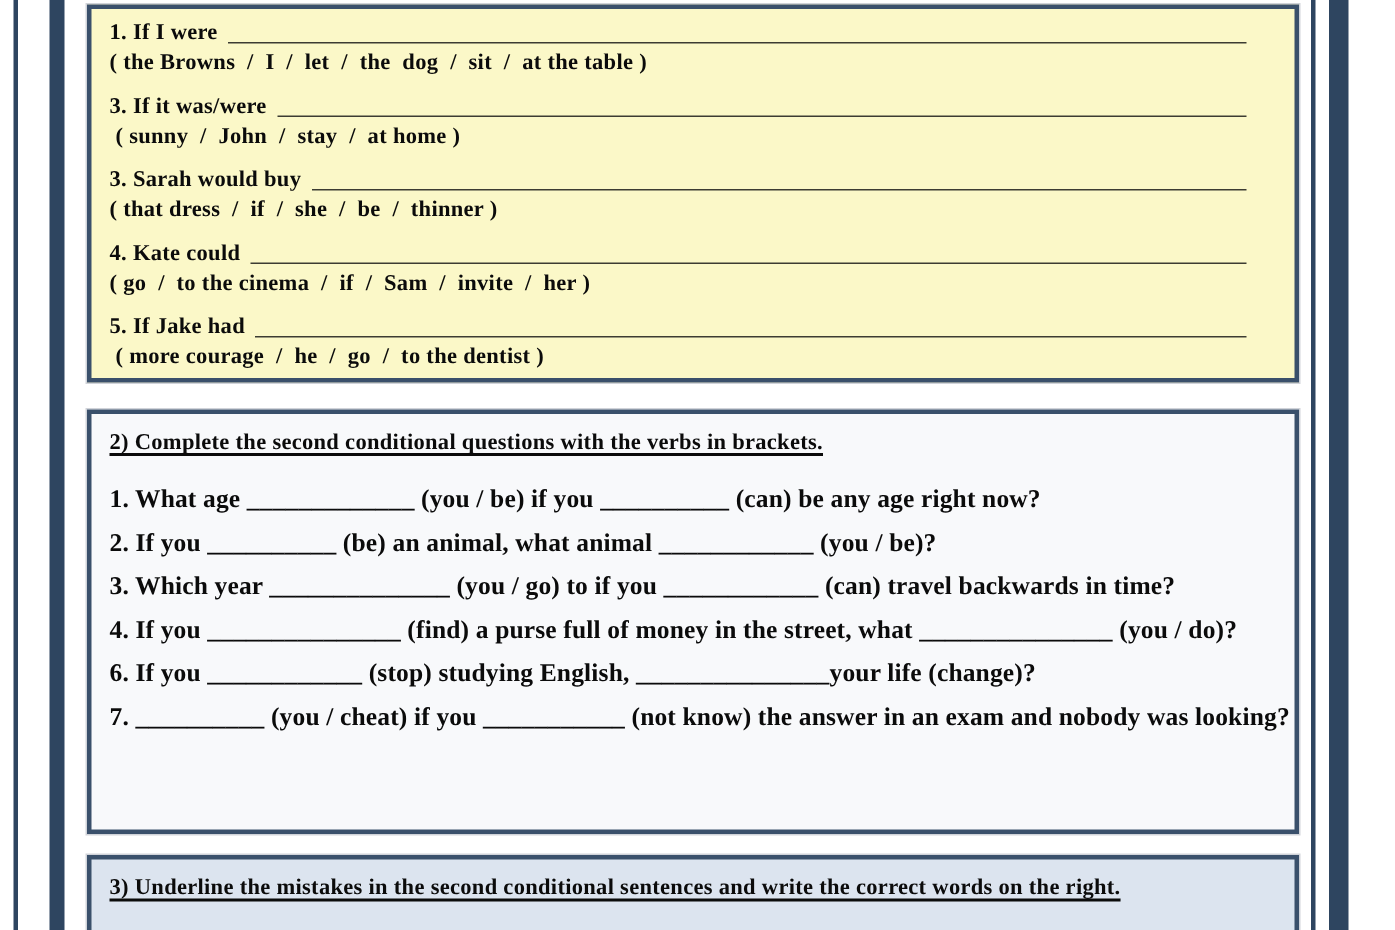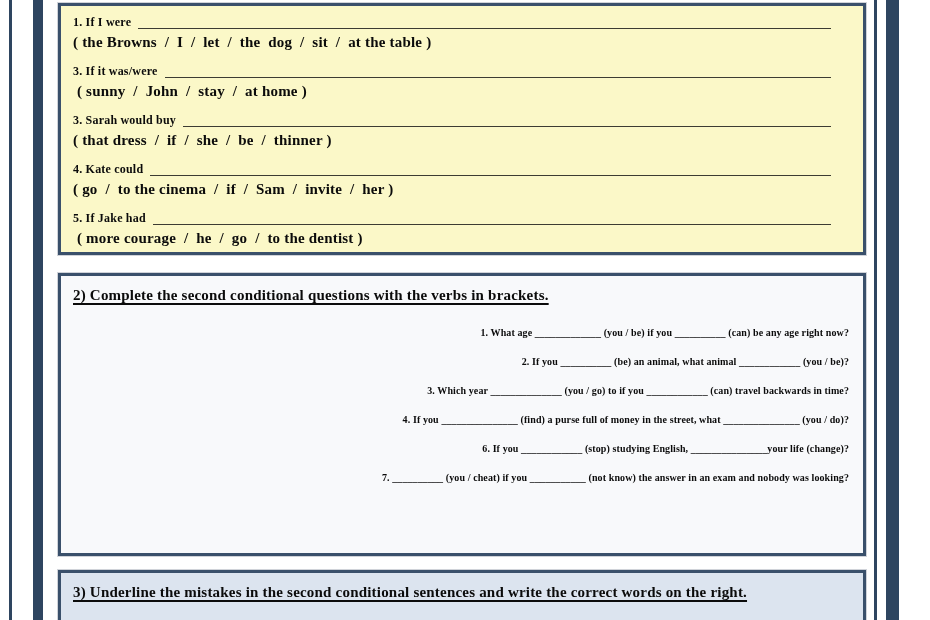--- a/index.html
+++ b/index.html
@@ -42,21 +42,21 @@
   .panel.ex1 {
     top: 3px;
     height: 252px;
     background: #fbf8c8;
     padding: 6px 12px 0 12px;
   }
   .ex1-item { margin-bottom: 9px; }
   .ex1-item:last-child { margin-bottom: 0; }
   .stem-row {
     display: flex;
-    font-size: 12px;
+    font-size: 15px;
     line-height: 20px;
     letter-spacing: 0.2px;
     white-space: pre;
     align-items: flex-end;
   }
   .blank-line {
     flex: 1;
     border-bottom: 1.5px solid #3c3c32;
     margin: 0 20px 3px 7px;
   }
@@ -78,26 +78,25 @@
     font-size: 15px;
     line-height: 20px;
     letter-spacing: 0.2px;
     text-decoration: underline;
     text-decoration-thickness: 1.5px;
     text-underline-offset: 3px;
     white-space: pre;
   }
   .panel.ex2 .section-heading { margin-bottom: 18px; }
   .ex2-item {
-    font-size: 10px;
+    font-size: 17px;
     line-height: 20px;
     letter-spacing: 0.1px;
     margin-bottom: 9px;
     white-space: pre;
-    text-align: right;
   }
 
   
   .panel.ex3 {
     top: 570px;
     height: 80px;
     background: #dce4ef;
     padding: 9px 14px 0 12px;
   }
 </style>

